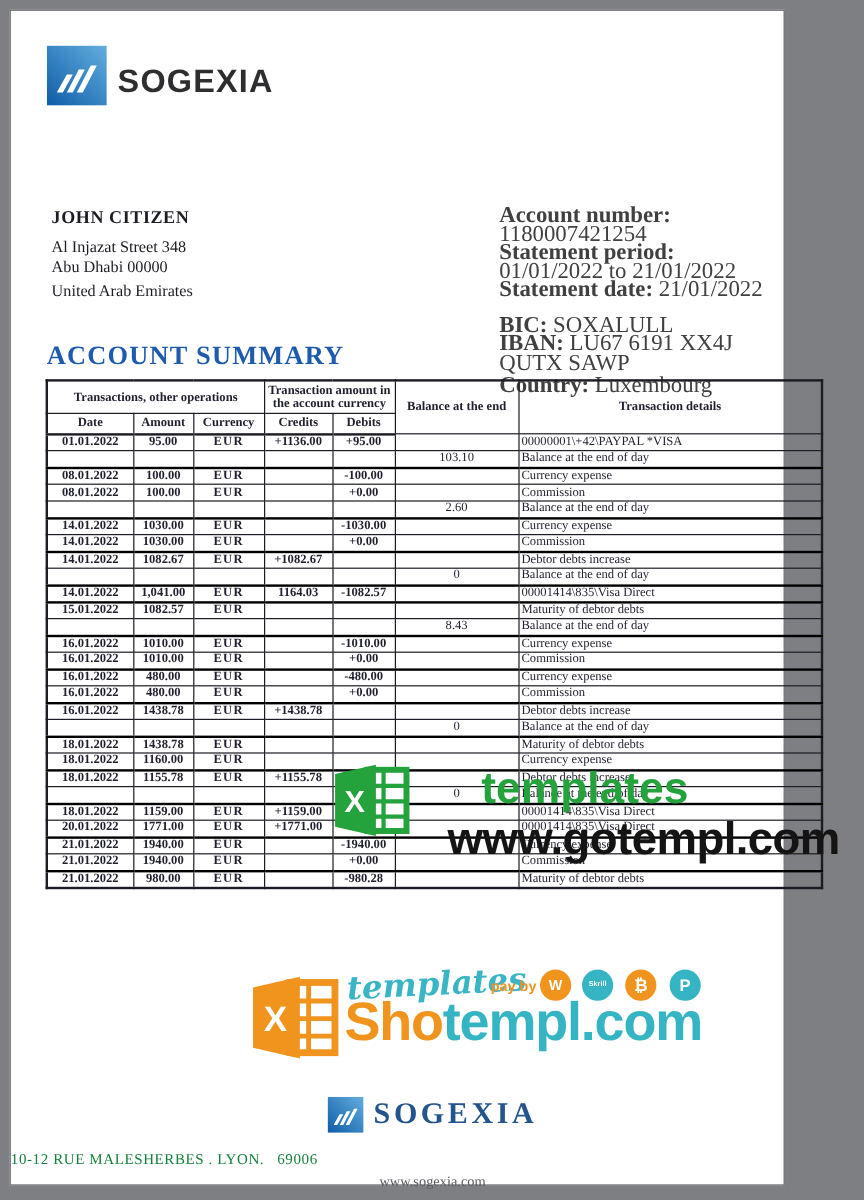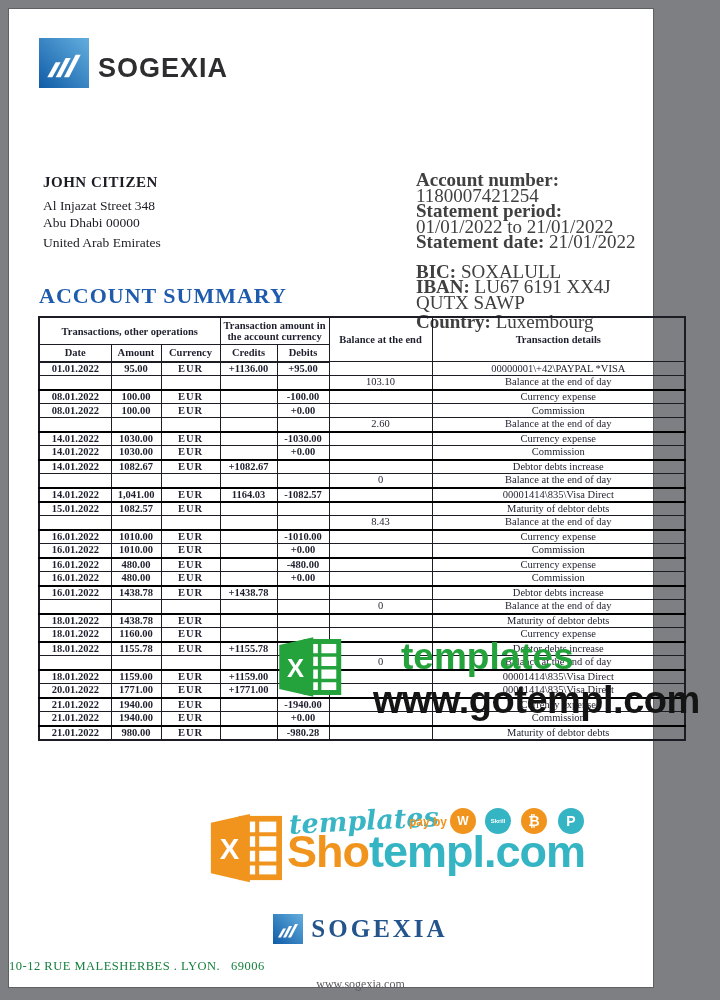--- a/index.html
+++ b/index.html
@@ -33,21 +33,21 @@
   table.tx, table.tx th, table.tx td { border:1px solid #1c1c24; }
   table.tx { border-width:2px; }
   table.tx th { font-size:10.5px; font-weight:700; text-align:center; padding:2px 2px; line-height:11px; }
   table.tx thead tr.sub th { border-bottom:2px solid #1c1c24; height:17px; }
   table.tx td { height:14px; font-size:10.5px; line-height:12px; padding:0 2px; overflow:hidden; white-space:nowrap; }
   table.tx tr.thick td { border-top:2px solid #000; }
   td.c-date { text-align:center; font-weight:700; }
   td.c-num  { text-align:center; font-weight:700; }
   td.c-cur  { text-align:center; font-weight:700; letter-spacing:1px; }
   td.c-bal  { text-align:center; font-weight:400; }
-  td.c-det  { text-align:center; padding-left:6px; font-weight:400; }
+  td.c-det  { text-align:left; padding-left:6px; font-weight:400; }
 
   
   .wm-mid { position:absolute; left:0; top:0; width:720px; height:1000px; pointer-events:none; z-index:6; }
   .wm-mid .xl-icon { position:absolute; left:275px; top:627px; width:68px; height:80px; }
   .wm-mid .wm-templates { position:absolute; left:401px; top:636px; font-family:"Liberation Sans","DejaVu Sans",sans-serif; font-weight:700; font-size:37px; color:#24a23b; letter-spacing:0; }
   .wm-mid .wm-site { position:absolute; left:373px; top:679px; font-family:"Liberation Sans","DejaVu Sans",sans-serif; font-weight:700; font-size:38px; color:#141414; letter-spacing:-.5px; }
 
   
   .banner { position:absolute; left:0px; top:793px; width:703px; height:102px; z-index:6; }
   .banner .xl-icon { position:absolute; left:197px; top:2px; width:78px; height:88px; }

